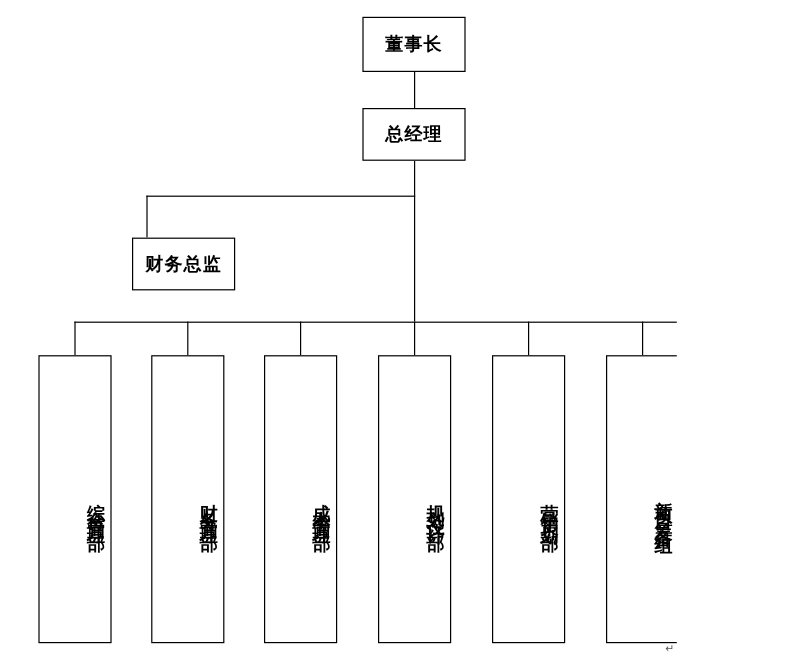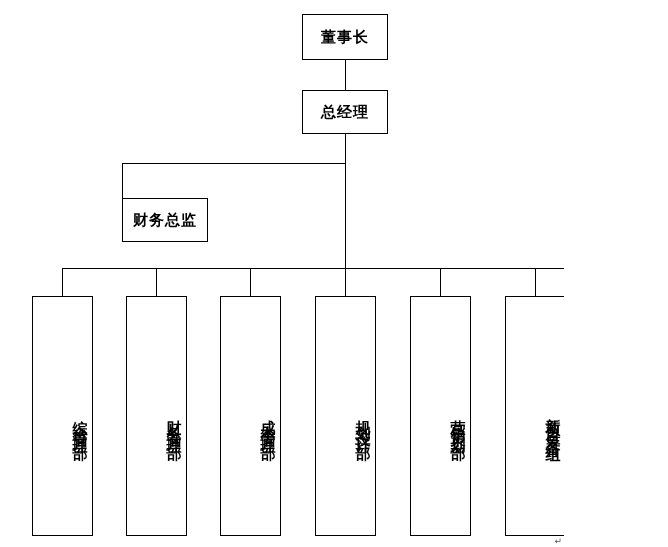--- a/index.html
+++ b/index.html
@@ -76,21 +76,21 @@
 
   <div class="node node-mid" style="left:302px; top:90px; width:86px; height:44px;justify-content:center;">
     <span>总经理</span>
   </div>
 
   <div class="line vline" style="left:345px; top:134px; width:1px; height:134px;"></div>
 
   <div class="line hline" style="left:122px; top:163px; width:224px; height:1px;"></div>
   <div class="line vline" style="left:122px; top:163px; width:1px; height:35px;"></div>
 
-  <div class="node node-mid" style="left:122px; top:198px; width:86px; height:44px;">
+  <div class="node node-mid" style="left:110px; top:198px; width:86px; height:44px;">
     <span>财务总监</span>
   </div>
 
   <div class="line hline" style="left:62px; top:268px; width:567px; height:1px;"></div>
 
   <div class="line vline" style="left:62px;  top:268px; width:1px; height:28px;"></div>
   <div class="line vline" style="left:156px; top:268px; width:1px; height:28px;"></div>
   <div class="line vline" style="left:250px; top:268px; width:1px; height:28px;"></div>
   <div class="line vline" style="left:345px; top:268px; width:1px; height:28px;"></div>
   <div class="line vline" style="left:440px; top:268px; width:1px; height:28px;"></div>

